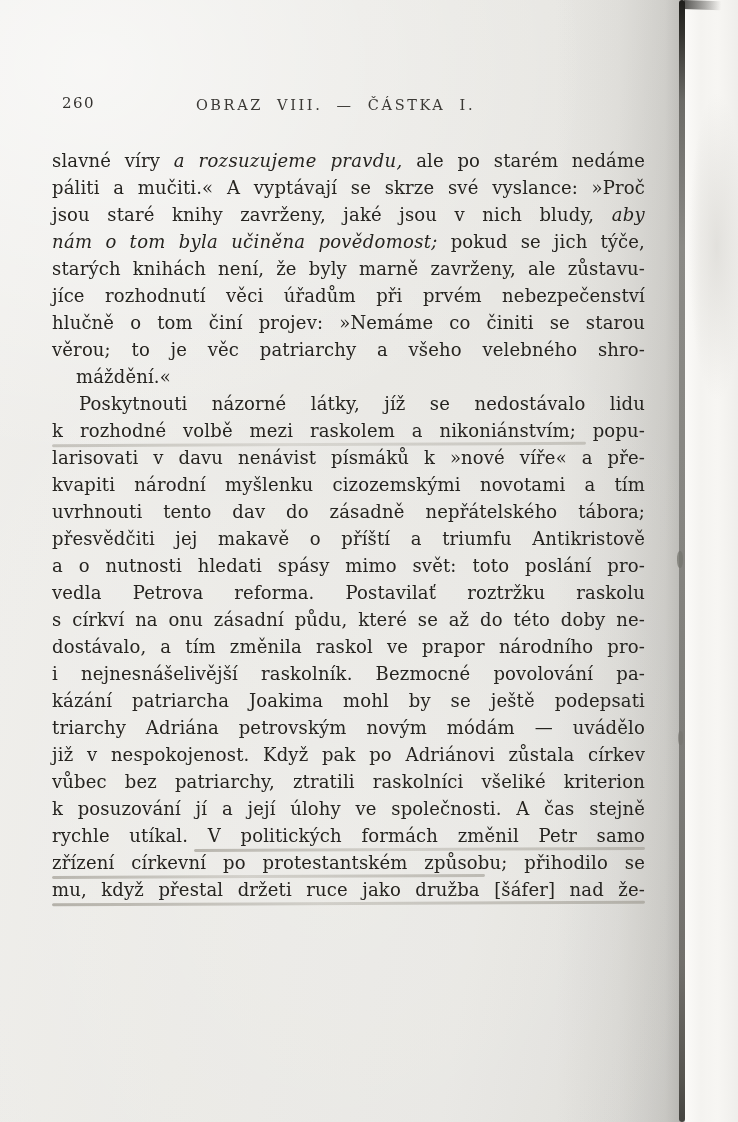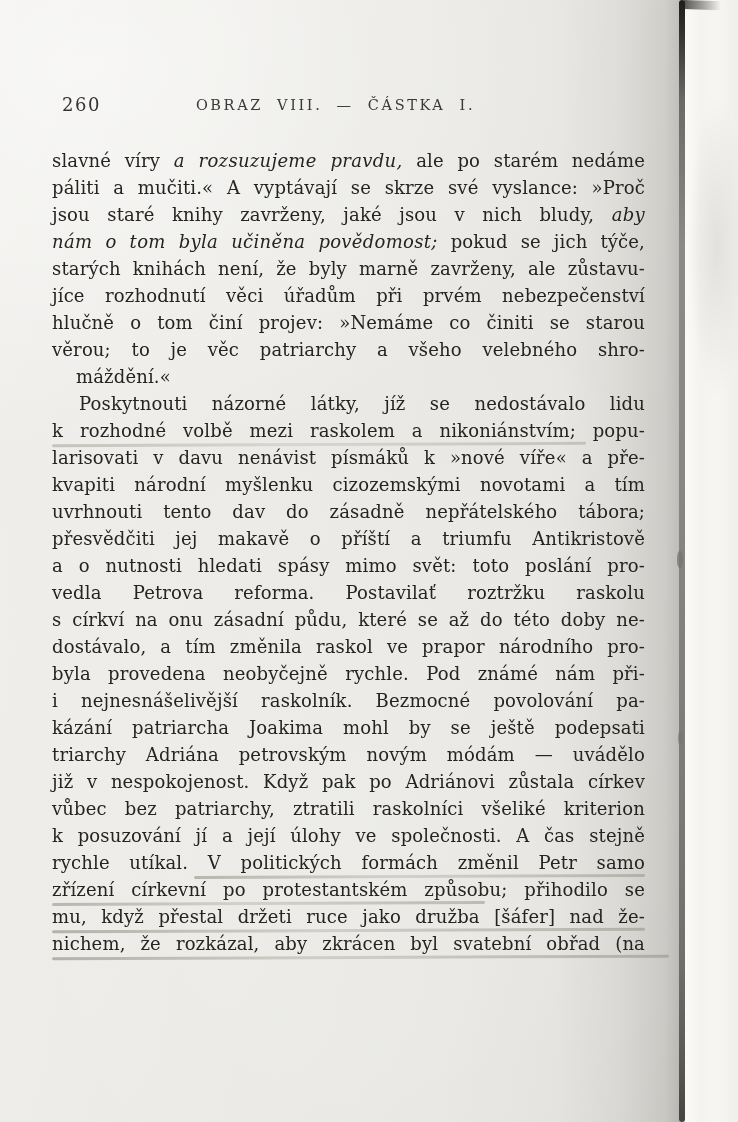--- a/index.html
+++ b/index.html
@@ -30,21 +30,21 @@
   .edge-wedge{
     position:absolute;left:684px;top:0;width:44px;height:9px;
     transform-origin:left top;transform:rotate(1.8deg);border-radius:0 0 8px 0;
     background:linear-gradient(to right, rgba(32,31,28,0.75), rgba(32,31,28,0.28) 55%, rgba(32,31,28,0) 85%);
   }
   .bump{position:absolute;border-radius:45%;background:#76756f;}
   .b1{left:677px;top:551px;width:6px;height:17px;opacity:.75;}
   .b2{left:678px;top:731px;width:5px;height:14px;opacity:.6;}
 
   .pagenum{
-    position:absolute;left:62px;top:94px;font-size:18px;letter-spacing:1.5px;color:#353330;
+    position:absolute;left:62px;top:94px;font-size:15px;letter-spacing:1.5px;color:#353330;
   }
   .runtitle{
     position:absolute;left:52px;top:97px;width:593px;text-align:center;
     transform:translateX(-13px);font-size:14.5px;letter-spacing:2.6px;word-spacing:7px;color:#3b3935;
   }
 
   .textblock{
     position:absolute;left:52px;top:147px;width:593px;
     font-size:18px;line-height:27px;color:var(--ink,#262420);
     letter-spacing:0.15px;word-spacing:1.5px;
@@ -89,26 +89,24 @@
         <div class="line indent"><span>Poskytnouti názorné látky, jíž se nedostávalo lidu</span></div>
         <div class="line"><span>k rozhodné volbě mezi raskolem a nikoniánstvím; popu-</span><div class="pencil" style="left: 0%; width: 90%; opacity: 0.5;"></div></div>
         <div class="line"><span>larisovati v davu nenávist písmáků k »nové víře« a pře-</span></div>
         <div class="line"><span>kvapiti národní myšlenku cizozemskými novotami a tím</span></div>
         <div class="line"><span>uvrhnouti tento dav do zásadně nepřátelského tábora;</span></div>
         <div class="line"><span>přesvědčiti jej makavě o příští a triumfu Antikristově</span></div>
         <div class="line"><span>a o nutnosti hledati spásy mimo svět: toto poslání pro-</span></div>
         <div class="line"><span>vedla Petrova reforma. Postavilať roztržku raskolu</span></div>
         <div class="line"><span>s církví na onu zásadní půdu, které se až do této doby ne-</span></div>
         <div class="line"><span>dostávalo, a tím změnila raskol ve prapor národního pro-</span></div>
-        <div class="line"><span>byla provedena neobyčejně rychle. Pod známé nám při-</span></div>
         <div class="line"><span>i nejnesnášelivější raskolník. Bezmocné povolování pa-</span></div>
         <div class="line"><span>kázání patriarcha Joakima mohl by se ještě podepsati</span></div>
         <div class="line"><span>triarchy Adriána petrovským novým módám — uvádělo</span></div>
         <div class="line"><span>již v nespokojenost. Když pak po Adriánovi zůstala církev</span></div>
         <div class="line"><span>vůbec bez patriarchy, ztratili raskolníci všeliké kriterion</span></div>
         <div class="line"><span>k posuzování jí a její úlohy ve společnosti. A čas stejně</span></div>
         <div class="line"><span>rychle utíkal. V politických formách změnil Petr samo</span><div class="pencil" style="left: 24%; width: 76%; opacity: 0.65;"></div></div>
         <div class="line"><span>zřízení církevní po protestantském způsobu; přihodilo se</span><div class="pencil" style="left: 0%; width: 73%; opacity: 0.65;"></div></div>
         <div class="line"><span>mu, když přestal držeti ruce jako družba [šáfer] nad že-</span><div class="pencil" style="left: 0%; width: 100%; opacity: 0.7;"></div></div>
-        <div class="line"><span>nichem, že rozkázal, aby zkrácen byl svatební obřad (na</span><div class="pencil" style="left: 0%; width: 104%; opacity: 0.7;"></div></div>
       </div>
     </div>
 </div>
 
 </body></html>

